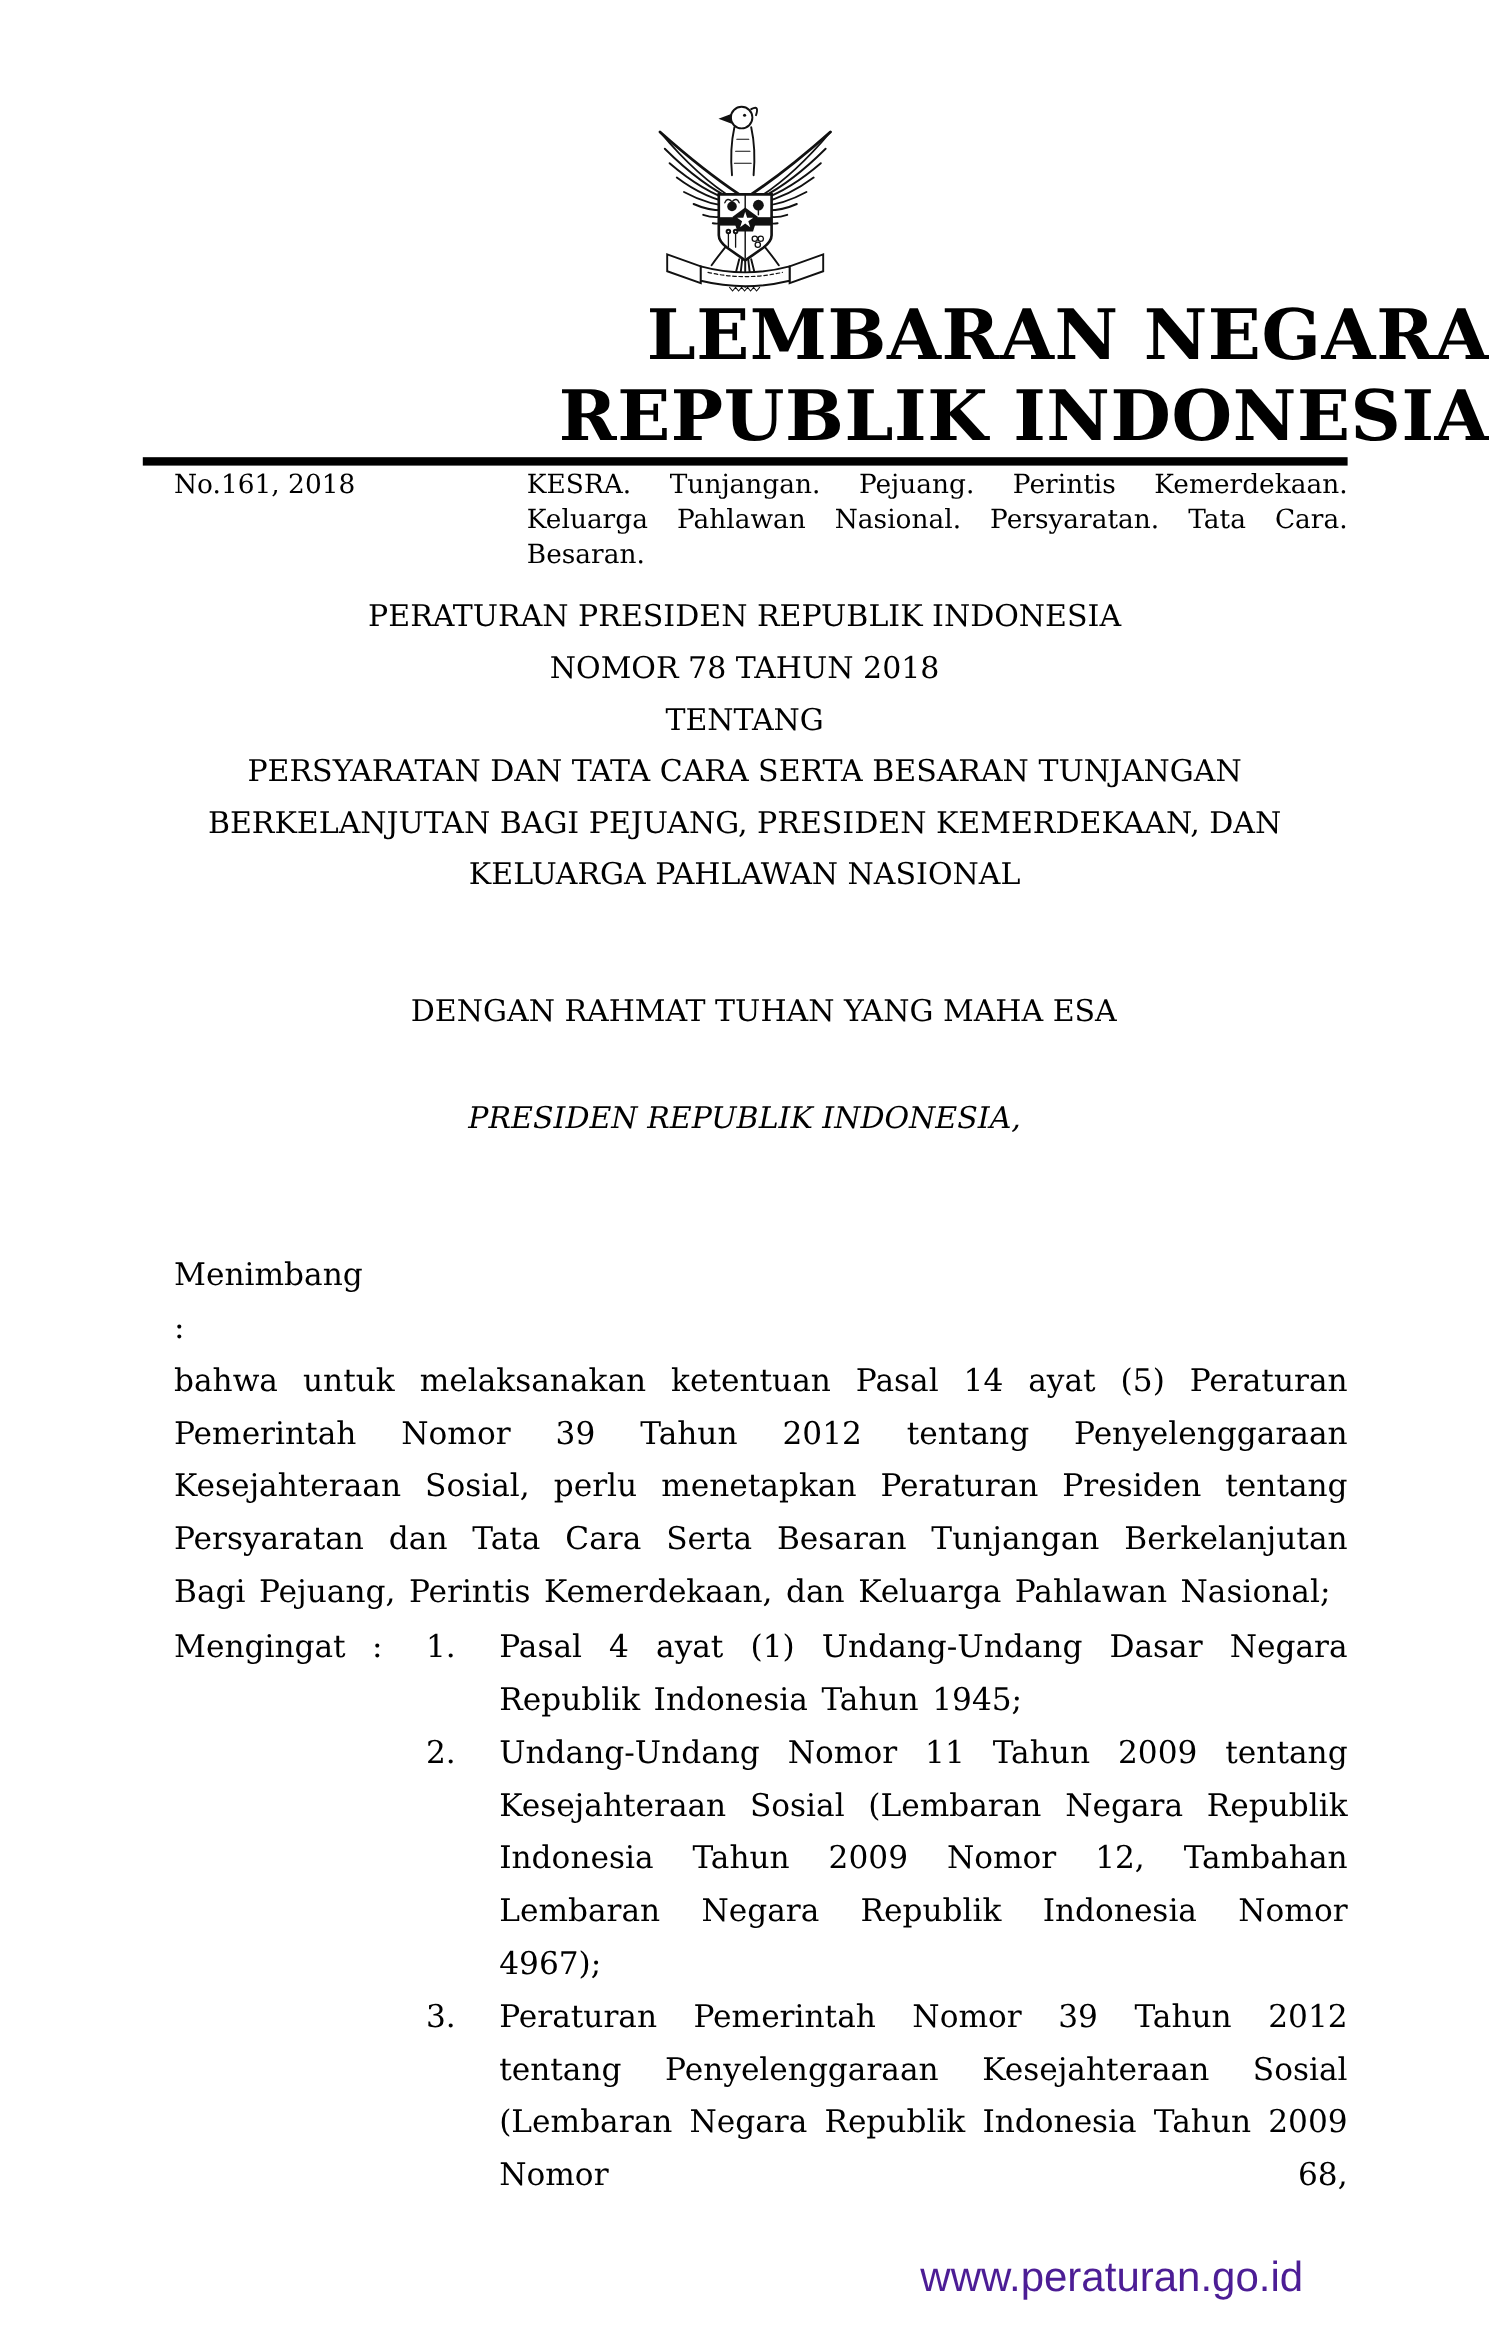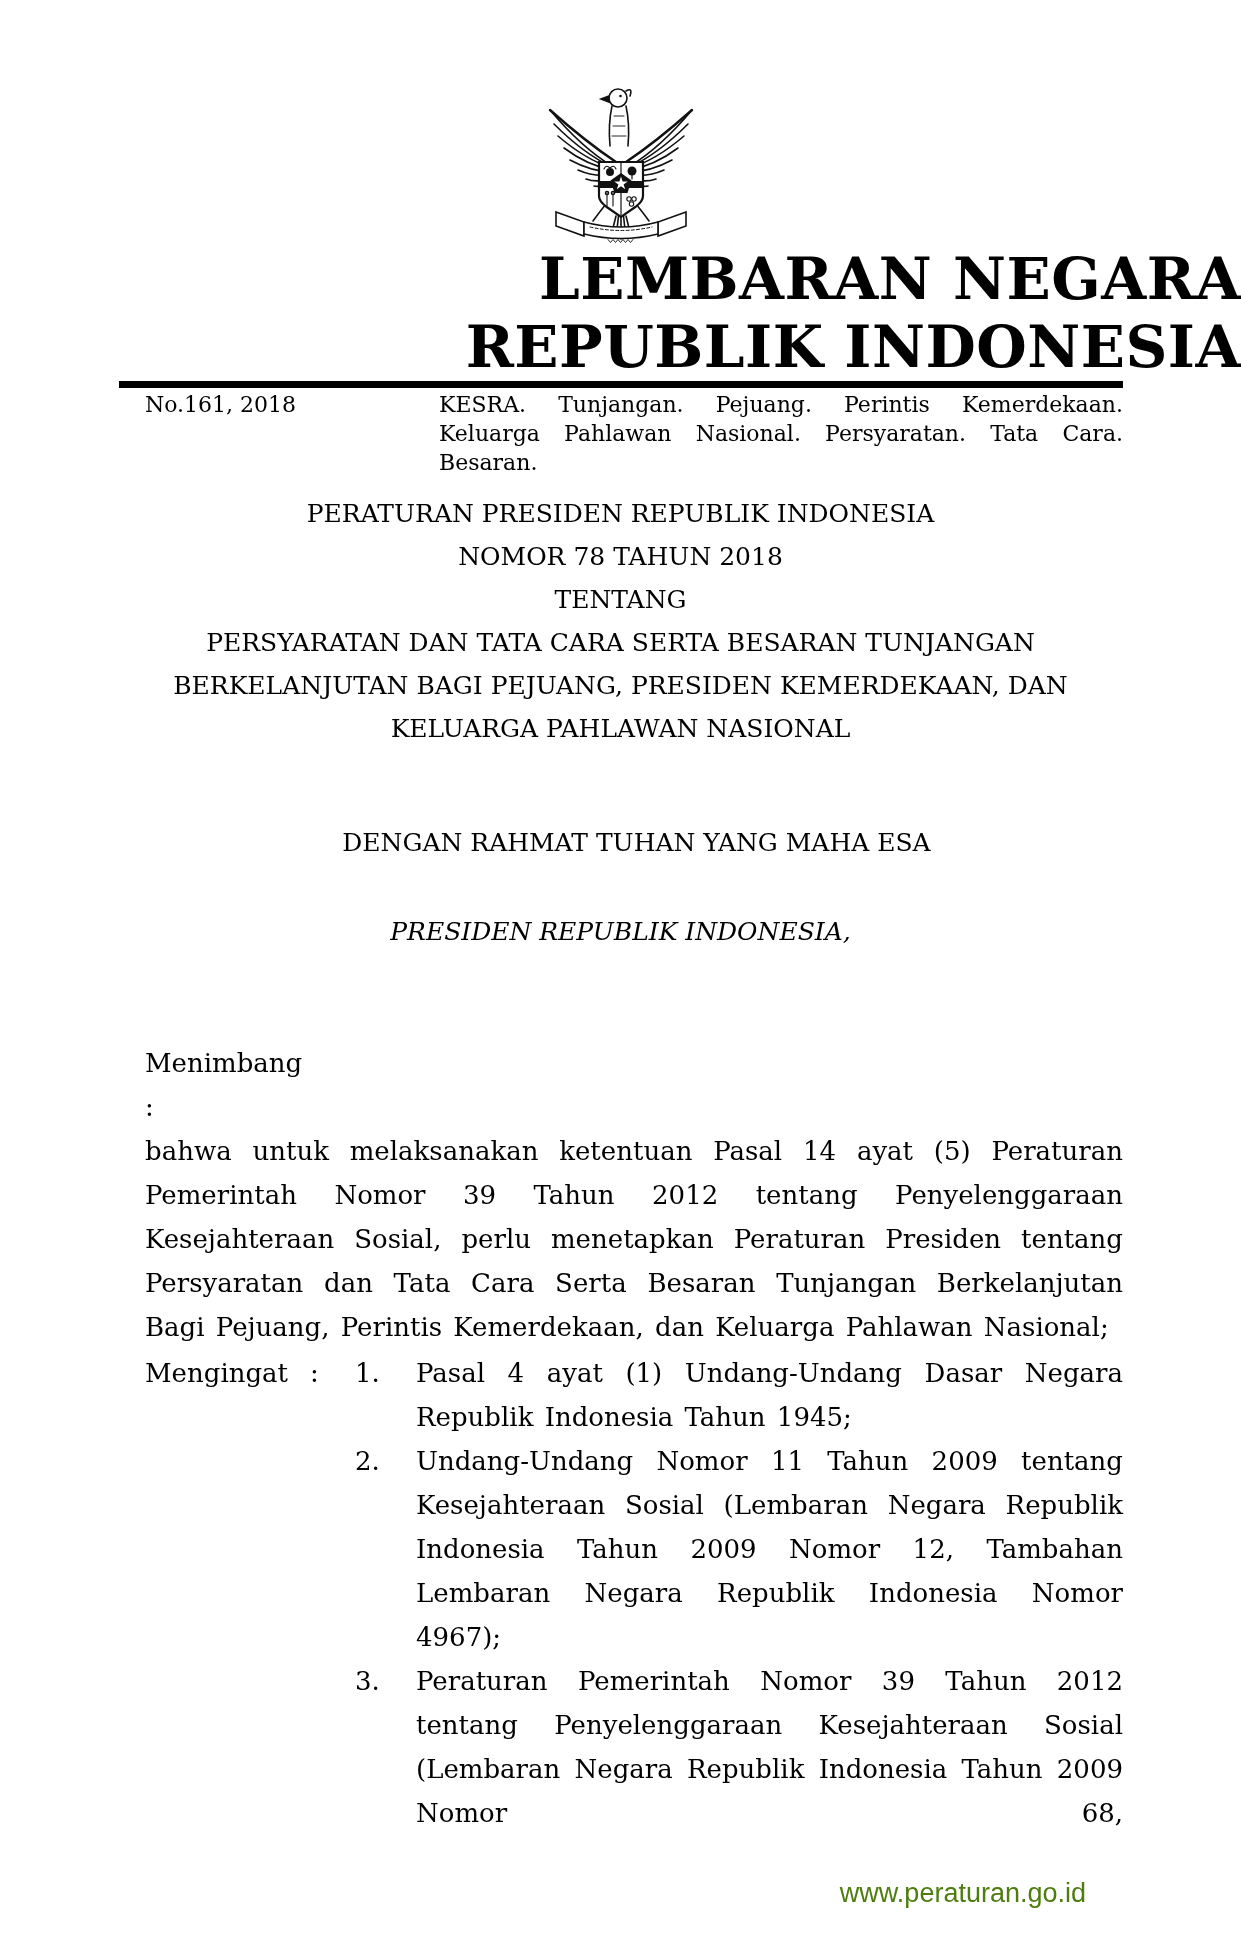--- a/index.html
+++ b/index.html
@@ -50,21 +50,21 @@
   .clause-body{flex:1;}
   .justify{text-align:justify;word-spacing:3px;}
   .justify-last{text-align-last:justify;}
   .list-item{display:flex;}
   .li-num{width:61px;flex:none;}
   .li-text{flex:1;}
 
   .footer{
     position:absolute;top:1878px;right:155px;
     font-family:"Liberation Sans", sans-serif;
-    font-size:27px;color:#4d7c0f;
+    font-size:35px;color:#4c1d95;
   }
 </style>
 </head>
 <body>
 
 <div class="page">
 
   <div class="emblem">
     <svg viewBox="0 0 150 160" xmlns="http://www.w3.org/2000/svg" fill="none" stroke="#111" stroke-width="1.6" stroke-linecap="round">
 

